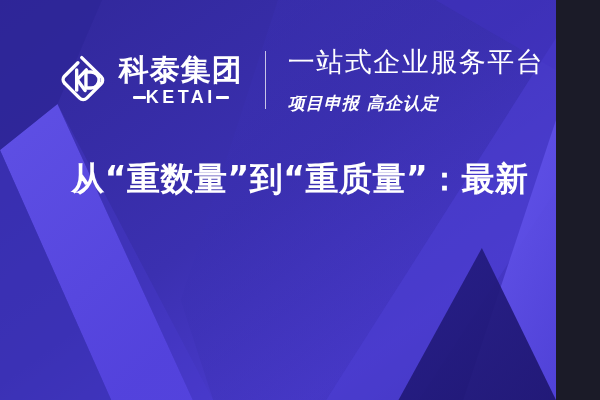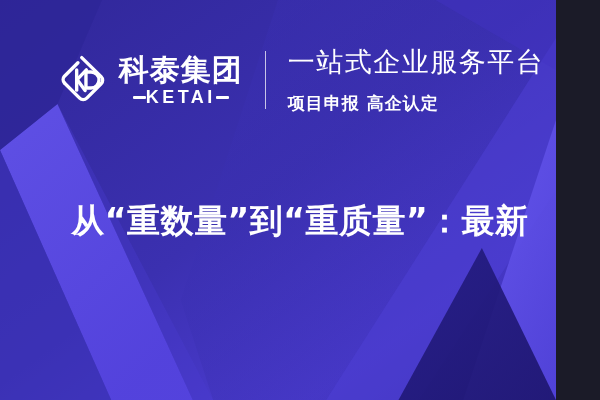--- a/index.html
+++ b/index.html
@@ -125,32 +125,32 @@
 
   .tagline-sub {
     font-family: "DejaVu Serif", "Liberation Serif", serif;
     font-size: 17px;
     font-weight: bold;
     color: #ffffff;
     letter-spacing: 1px;
     line-height: 1.2;
     margin-top: 16px;
     white-space: nowrap;
+    font-style: italic;
   }
 
   
   .headline {
     position: absolute;
     left: 0;
     top: 152px;
     width: 600px;
     text-align: center;
     padding: 0 18px;
     box-sizing: border-box;
-    margin-top: 42px;
   }
 
   .headline-line {
     font-family: "DejaVu Sans", "Liberation Sans", sans-serif;
     font-size: 33px;
     font-weight: bold;
     color: #ffffff;
     letter-spacing: 0.5px;
     line-height: 1.62;
     white-space: nowrap;

